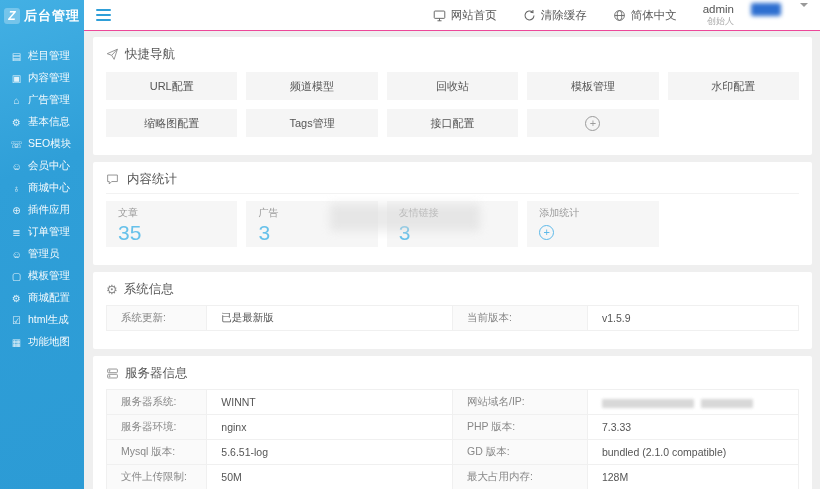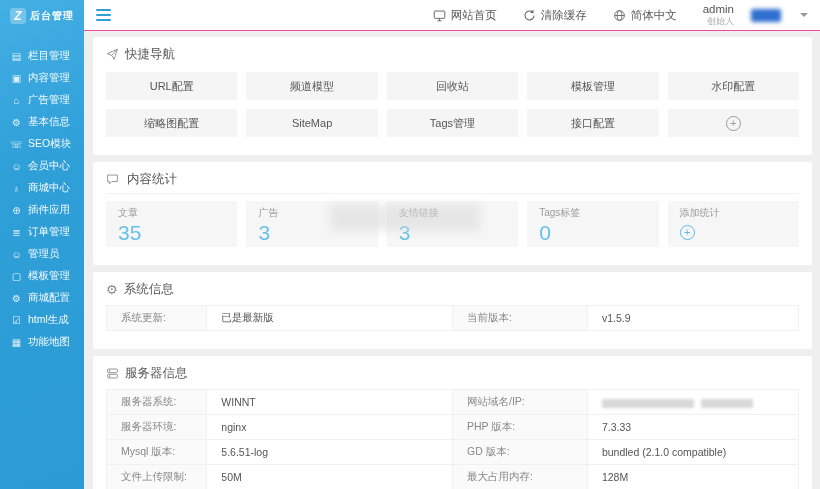--- a/index.html
+++ b/index.html
@@ -13,39 +13,39 @@
     width:84px; flex:0 0 84px; height:489px;
     background:linear-gradient(160deg,#43b0e4 0%,#2f9fd8 35%,#2c9bd5 100%);
     color:#fff; overflow:hidden;
   }
   .logo { height:31px; display:flex; align-items:center; justify-content:center; gap:4px; }
   .logo-badge {
     width:16px; height:16px; border-radius:3px; background:rgba(255,255,255,.28);
     color:#fff; font-weight:bold; font-style:italic; font-size:12px;
     display:flex; align-items:center; justify-content:center;
   }
-  .logo-title { font-size:10px; font-weight:bold; letter-spacing:1px; }
+  .logo-title { font-size:13px; font-weight:bold; letter-spacing:1px; }
   .nav { margin-top:14px; }
   .nav-item {
     display:flex; align-items:center; gap:5px; padding:4px 0 4px 10px;
     font-size:10.5px; color:rgba(255,255,255,.95); cursor:pointer; white-space:nowrap;
   }
   .nav-ico { width:13px; font-size:10px; text-align:center; color:rgba(255,255,255,.85); flex:0 0 13px;}
   
   .main { flex:1; display:flex; flex-direction:column; position:relative; min-width:0; }
   .topbar {
     height:31px; flex:0 0 31px; background:#fff; border-bottom:1px solid #ec4899;
     display:flex; align-items:center; justify-content:space-between; padding:0 12px 0 8px;
   }
   .burger { display:flex; flex-direction:column; gap:3px; cursor:pointer; padding:4px; }
   .burger i { display:block; width:15px; height:2px; background:#2f9fd8; border-radius:1px; }
   .tb-right { display:flex; align-items:center; gap:26px; }
   .tb-item { display:flex; align-items:center; gap:5px; font-size:11.5px; color:#595959; cursor:pointer; text-decoration:none; }
   .tb-item svg { display:block; }
-  .user-box { display:flex; align-items:center; gap:17px; cursor:pointer; }
+  .user-box { display:flex; align-items:flex-start; gap:17px; cursor:pointer; }
   .user-meta { text-align:right; line-height:1.15; }
   .user-name { font-size:11.5px; color:#555; }
   .user-role { font-size:9px; color:#aaa; }
   .avatar { width:30px; height:13px; background:#2e6fd0; border-radius:2px; filter:blur(2px); }
   .chev { width:0; height:0; border-left:4px solid transparent; border-right:4px solid transparent; border-top:4px solid #999; margin-left:2px; }
   
   .content { flex:1; padding:6px 8px 0 9px; overflow:hidden; position:relative; }
   .card { background:#fff; border-radius:2px; margin-bottom:7px; padding:6px 13px 18px; }
   .card-h { display:flex; align-items:center; gap:6px; font-size:12.5px; color:#555; padding:3px 0 5px; }
   .card-h .h-ico { color:#8a8a8a; display:flex; align-items:center; font-size:13px; }
@@ -199,21 +199,20 @@
         </span>
         <span>快捷导航</span>
       </div>
       <div class="qn-grid">
         <button class="qn-btn">URL配置</button>
         <button class="qn-btn">频道模型</button>
         <button class="qn-btn">回收站</button>
         <button class="qn-btn">模板管理</button>
         <button class="qn-btn">水印配置</button>
         <button class="qn-btn">缩略图配置</button>
-        <button class="qn-btn">SiteMap</button>
         <button class="qn-btn">Tags管理</button>
         <button class="qn-btn">接口配置</button>
         <button class="qn-btn">
           <span class="circle-plus">+</span>
         </button>
       </div>
     </section>
 
     <section class="card">
       <div class="card-h lined">
@@ -229,24 +228,20 @@
           <div class="stat-label">文章</div>
           <div class="stat-value">35</div>
         </div>
         <div class="stat-card">
           <div class="stat-label">广告</div>
           <div class="stat-value">3</div>
         </div>
         <div class="stat-card">
           <div class="stat-label">友情链接</div>
           <div class="stat-value">3</div>
-        </div>
-        <div class="stat-card">
-          <div class="stat-label">Tags标签</div>
-          <div class="stat-value">0</div>
         </div>
         <div class="stat-card">
           <div class="stat-label">添加统计</div>
           <div class="stat-value" style="padding-top:4px;">
             <span class="circle-plus blue">+</span>
           </div>
         </div>
       </div>
     </section>
 

